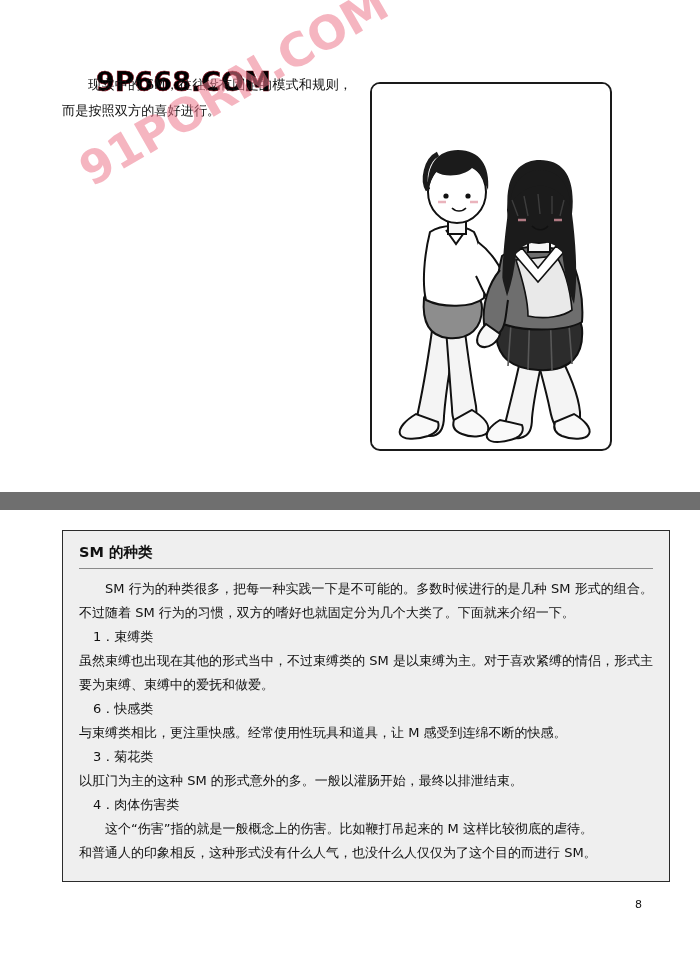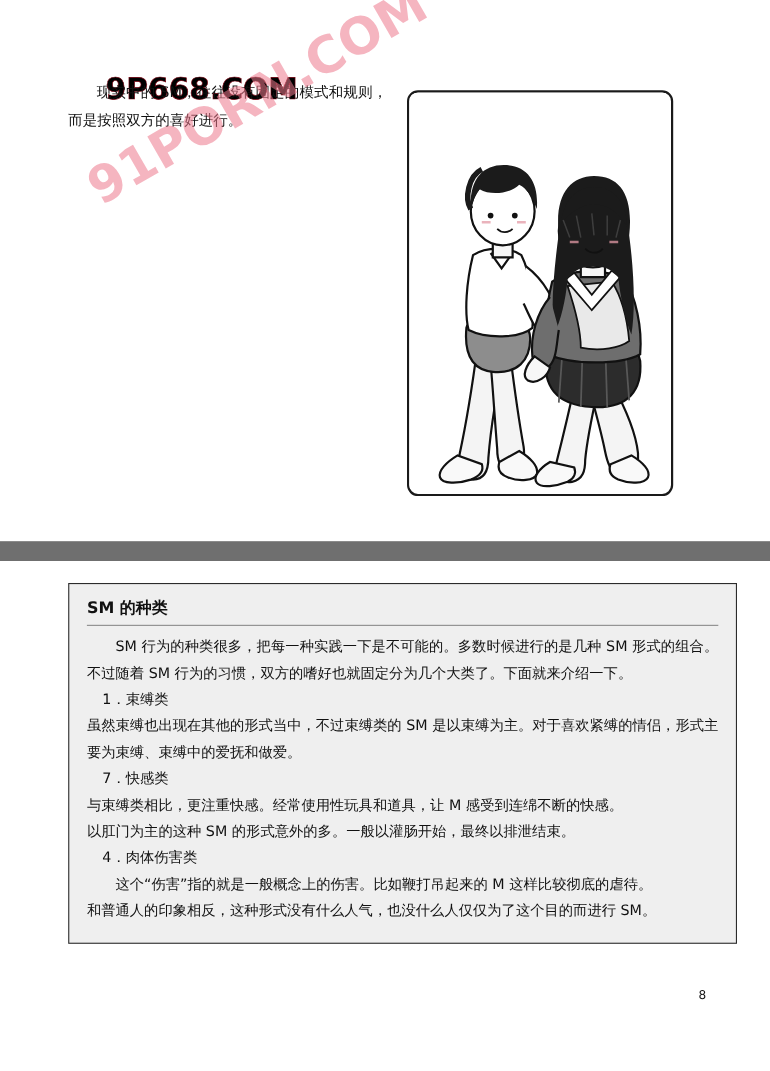--- a/index.html
+++ b/index.html
@@ -224,23 +224,24 @@
   <div class="band"></div>
 
   <div class="box">
     <div class="box-title">SM 的种类</div>
 
     <p class="indent">SM 行为的种类很多，把每一种实践一下是不可能的。多数时候进行的是几种 SM 形式的组合。不过随着 SM 行为的习惯，双方的嗜好也就固定分为几个大类了。下面就来介绍一下。</p>
 
     <p class="sub-head">1．束缚类</p>
     <p>虽然束缚也出现在其他的形式当中，不过束缚类的 SM 是以束缚为主。对于喜欢紧缚的情侣，形式主要为束缚、束缚中的爱抚和做爱。</p>
 
-    <p class="sub-head">7．快感类</p>
+    <p class="sub-head">6．快感类</p>
     <p>与束缚类相比，更注重快感。经常使用性玩具和道具，让 M 感受到连绵不断的快感。</p>
 
+    <p class="sub-head">3．菊花类</p>
     <p>以肛门为主的这种 SM 的形式意外的多。一般以灌肠开始，最终以排泄结束。</p>
 
     <p class="sub-head">4．肉体伤害类</p>
     <p class="indent">这个“伤害”指的就是一般概念上的伤害。比如鞭打吊起来的 M 这样比较彻底的虐待。</p>
 
     <p>和普通人的印象相反，这种形式没有什么人气，也没什么人仅仅为了这个目的而进行 SM。</p>
   </div>
 
   <div class="page-number">8</div>
 </div>

